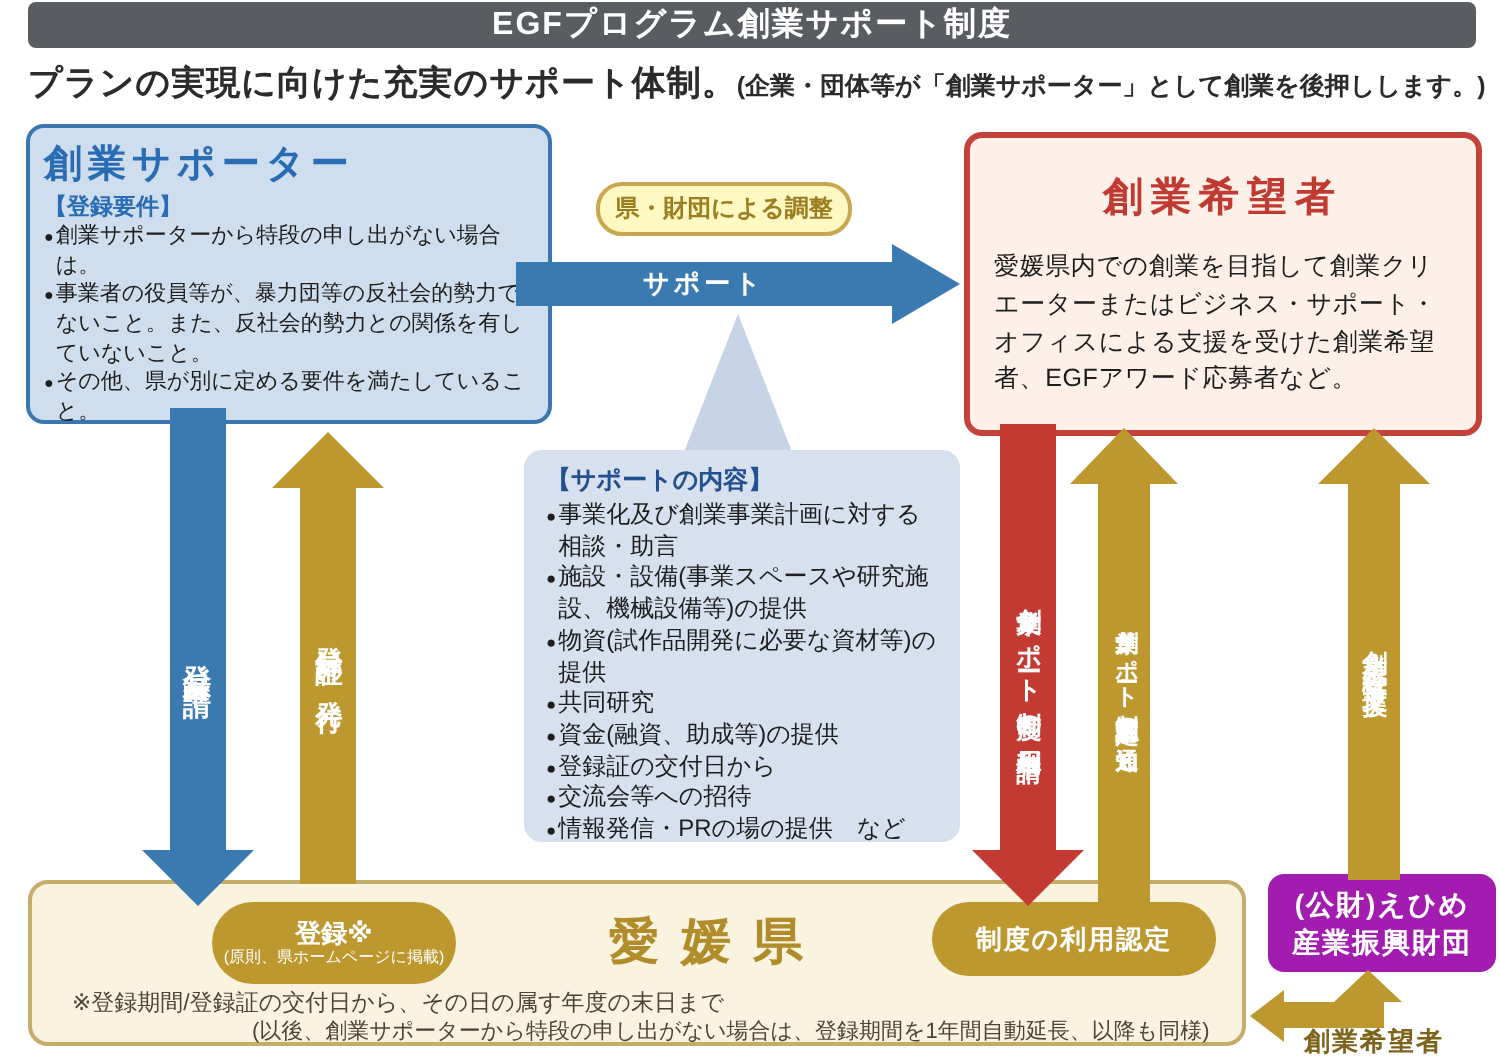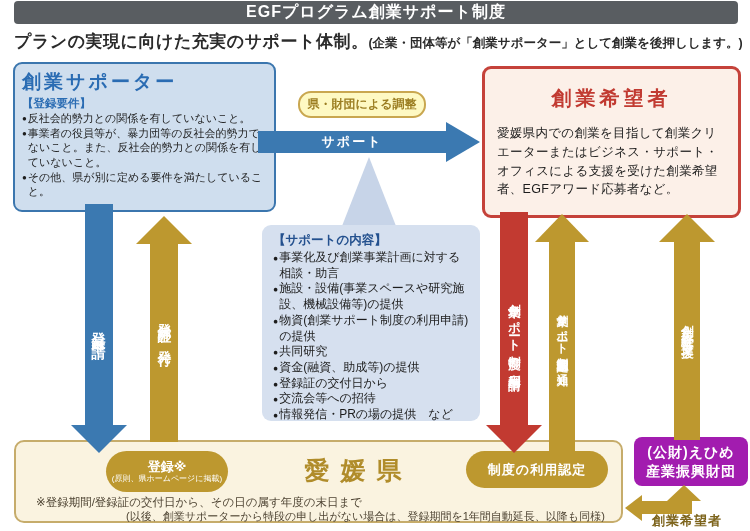--- a/index.html
+++ b/index.html
@@ -128,21 +128,21 @@
     <span class="subtitle-main">プランの実現に向けた充実のサポート体制。</span>
     <span class="subtitle-note">(企業・団体等が「創業サポーター」として創業を後押しします。)</span>
   </div>
 
   <div class="abs supporter-box">
     <div class="supporter-title">創業サポーター</div>
     <div class="blue-section-label">【登録要件】</div>
     <div class="supporter-list">
         <div class="bullet-item">
           <span class="marker">●</span>
-          <span class="btext">反社会的勢力との関係を有していないこと。</span>
+          <span class="btext">創業サポーターから特段の申し出がない場合は。</span>
         </div>
         <div class="bullet-item">
           <span class="marker">●</span>
           <span class="btext">事業者の役員等が、暴力団等の反社会的勢力でないこと。また、反社会的勢力との関係を有していないこと。</span>
         </div>
         <div class="bullet-item">
           <span class="marker">●</span>
           <span class="btext">その他、県が別に定める要件を満たしていること。</span>
         </div>
       </div>
@@ -171,21 +171,21 @@
         <div class="bullet-item">
           <span class="marker">●</span>
           <span class="btext">事業化及び創業事業計画に対する相談・助言</span>
         </div>
         <div class="bullet-item">
           <span class="marker">●</span>
           <span class="btext">施設・設備(事業スペースや研究施設、機械設備等)の提供</span>
         </div>
         <div class="bullet-item">
           <span class="marker">●</span>
-          <span class="btext">物資(創業サポート制度の利用申請)の提供</span>
+          <span class="btext">物資(試作品開発に必要な資材等)の提供</span>
         </div>
         <div class="bullet-item">
           <span class="marker">●</span>
           <span class="btext">共同研究</span>
         </div>
         <div class="bullet-item">
           <span class="marker">●</span>
           <span class="btext">資金(融資、助成等)の提供</span>
         </div>
         <div class="bullet-item">

